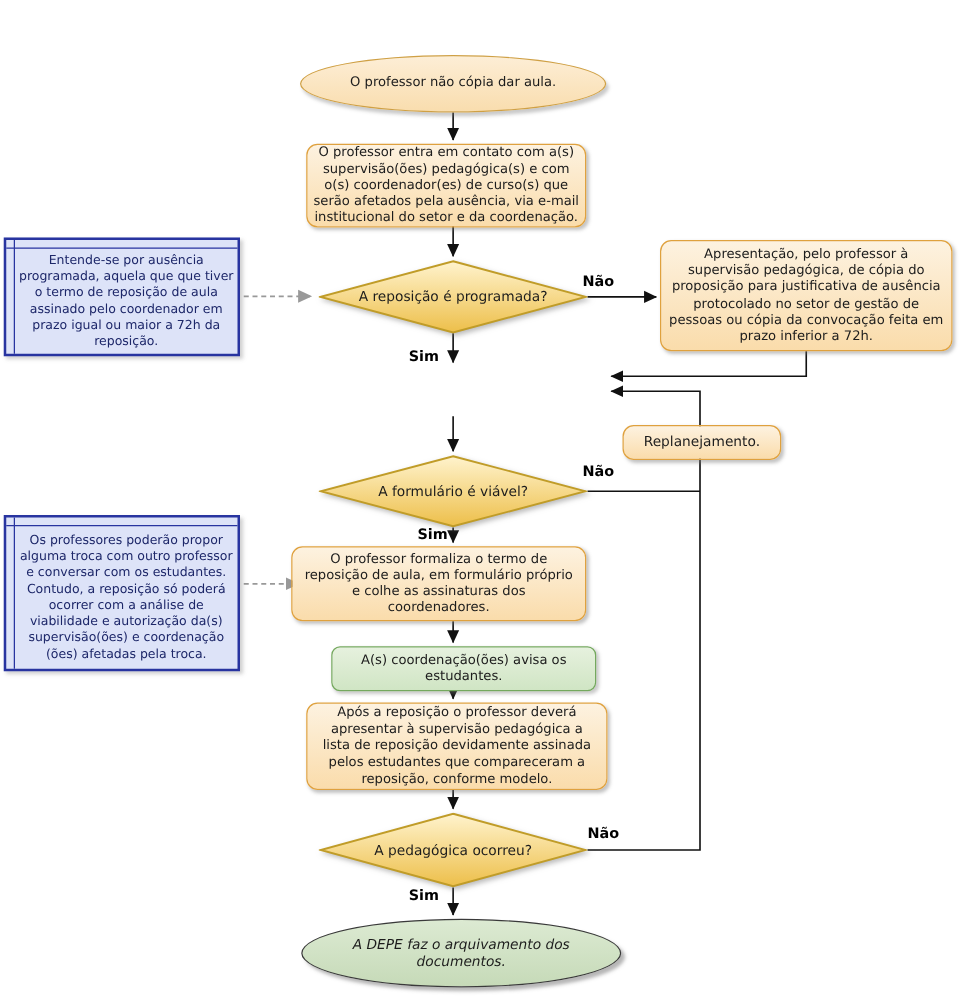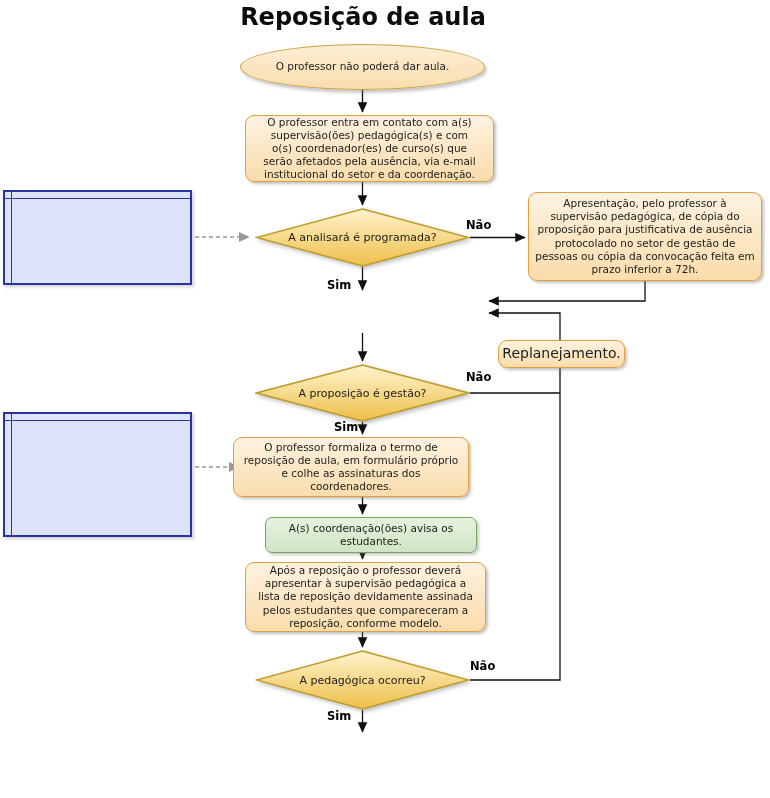--- a/index.html
+++ b/index.html
@@ -31,21 +31,20 @@
   .diamond-wrap svg{display:block;}
   .diamond-label{position:absolute;left:0;top:0;right:0;bottom:0;display:flex;align-items:center;
         justify-content:center;font-size:11px;color:#1c1c1c;}
   .edge-label{position:absolute;font-weight:bold;font-size:11.5px;color:#000;z-index:3;text-align:center;}
 </style>
 </head>
 <body>
 
 <div class="canvas">
 
-  <div class="title">Reposição de aula</div>
 
   <svg class="lines-layer" width="770" height="798">
     <defs>
       <marker id="ah" markerWidth="9" markerHeight="9" refX="7.5" refY="4.5" orient="auto">
         <path d="M0,0.8 L8,4.5 L0,8.2 Z" fill="#111"></path>
       </marker>
       <marker id="ahg" markerWidth="9" markerHeight="9" refX="7.5" refY="4.5" orient="auto">
         <path d="M0,0.8 L8,4.5 L0,8.2 Z" fill="#999"></path>
       </marker>
     </defs>
@@ -59,72 +58,86 @@
     <path d="M362.5 333 L362.5 361" stroke="#111" stroke-width="1.3" fill="none" marker-end="url(#ah)"></path>
     <path d="M362.5 422 L362.5 434" stroke="#111" stroke-width="1.3" fill="none" marker-end="url(#ah)"></path>
     <path d="M362.5 497 L362.5 514" stroke="#111" stroke-width="1.3" fill="none" marker-end="url(#ah)"></path>
     <path d="M362.5 553 L362.5 559" stroke="#111" stroke-width="1.3" fill="none" marker-end="url(#ah)"></path>
     <path d="M362.5 632 L362.5 647" stroke="#111" stroke-width="1.3" fill="none" marker-end="url(#ah)"></path>
     <path d="M362.5 710 L362.5 732" stroke="#111" stroke-width="1.3" fill="none" marker-end="url(#ah)"></path>
     <path d="M195 237 L249 237" stroke="#999" stroke-width="1.4" stroke-dasharray="4 3" fill="none" marker-end="url(#ahg)"></path>
     <path d="M195 467 L239 467" stroke="#999" stroke-width="1.4" stroke-dasharray="4 3" fill="none" marker-end="url(#ahg)"></path>
   </svg>
 
-  <div class="shape ellipse start-ellipse" style="left:240px;top:44px;width:245px;height:46px">O professor não poderá dar aula.</div>
+  <div class="shape ellipse start-ellipse" style="left:240px;top:44px;width:245px;height:46px">O professor não cópia dar aula.</div>
 
-  <div class="shape peach" style="left:245px;top:115px;width:249px;height:67px">O professor entra em contato com a(s)
+  <div class="shape peach" style="left:245px;top:115px;width:224px;height:67px">O professor entra em contato com a(s)
 supervisão(ões) pedagógica(s) e com
 o(s) coordenador(es) de curso(s) que
 serão afetados pela ausência, via e-mail
 institucional do setor e da coordenação.</div>
 
   <div class="note" style="left:3px;top:190px;width:189px;height:95px">
     <div class="h-strip"></div>
     <div class="v-strip"></div>
+    <div class="note-text">Entende-se por ausência
+programada, aquela que que tiver
+o termo de reposição de aula
+assinado pelo coordenador em
+prazo igual ou maior a 72h da
+reposição.</div>
   </div>
 
   <div class="diamond-wrap" style="left:255px;top:208px;width:215px;height:59px">
     <svg width="215" height="59">
       <defs>
           <linearGradient id="dg1" x1="0" y1="0" x2="0" y2="1">
         <stop offset="0" stop-color="#fff3cd"></stop>
             <stop offset="1" stop-color="#edbf4a"></stop>
       </linearGradient>
         </defs>
       <polygon points="107.5,1 213.5,29.5 107.5,58 1.5,29.5" fill="url(#dg1)" stroke="#c09c28" stroke-width="1.5"></polygon>
     </svg>
-    <div class="diamond-label">A analisará é programada?</div>
+    <div class="diamond-label">A reposição é programada?</div>
   </div>
 
   <div class="shape peach" style="left:528px;top:192px;width:234px;height:89px">Apresentação, pelo professor à
 supervisão pedagógica, de cópia do
 proposição para justificativa de ausência
 protocolado no setor de gestão de
 pessoas ou cópia da convocação feita em
 prazo inferior a 72h.</div>
 
 
-  <div class="shape peach" style="left:498px;top:340px;width:127px;height:28px;font-size:14px">Replanejamento.</div>
+  <div class="shape peach" style="left:498px;top:340px;width:127px;height:28px;font-size:11px">Replanejamento.</div>
 
   <div class="diamond-wrap" style="left:255px;top:364px;width:215px;height:58px">
     <svg width="215" height="58">
       <defs>
           <linearGradient id="dg2" x1="0" y1="0" x2="0" y2="1">
         <stop offset="0" stop-color="#fff3cd"></stop>
             <stop offset="1" stop-color="#edbf4a"></stop>
       </linearGradient>
         </defs>
       <polygon points="107.5,1 213.5,29 107.5,57 1.5,29" fill="url(#dg2)" stroke="#c09c28" stroke-width="1.5"></polygon>
     </svg>
-    <div class="diamond-label">A proposição é gestão?</div>
+    <div class="diamond-label">A formulário é viável?</div>
   </div>
 
   <div class="note" style="left:3px;top:412px;width:189px;height:125px">
     <div class="h-strip"></div>
     <div class="v-strip"></div>
+    <div class="note-text">Os professores poderão propor
+alguma troca com outro professor
+e conversar com os estudantes.
+Contudo, a reposição só poderá
+ocorrer com a análise de
+viabilidade e autorização da(s)
+supervisão(ões) e coordenação
+(ões) afetadas pela troca.</div>
   </div>
 
   <div class="shape peach" style="left:233px;top:437px;width:236px;height:60px">O professor formaliza o termo de
 reposição de aula, em formulário próprio
 e colhe as assinaturas dos
 coordenadores.</div>
 
   <div class="shape peach" style="left:245px;top:562px;width:241px;height:70px">Após a reposição o professor deverá
 apresentar à supervisão pedagógica a
 lista de reposição devidamente assinada
@@ -140,20 +153,22 @@
           <linearGradient id="dg3" x1="0" y1="0" x2="0" y2="1">
         <stop offset="0" stop-color="#fff3cd"></stop>
             <stop offset="1" stop-color="#edbf4a"></stop>
       </linearGradient>
         </defs>
       <polygon points="107.5,1 213.5,30 107.5,59 1.5,30" fill="url(#dg3)" stroke="#c09c28" stroke-width="1.5"></polygon>
     </svg>
     <div class="diamond-label">A pedagógica ocorreu?</div>
   </div>
 
+  <div class="shape ellipse end-ellipse" style="left:241px;top:735px;width:256px;height:55px">A DEPE faz o arquivamento dos
+documentos.</div>
 
   <div class="edge-label" style="left:466px;top:218px">Não</div>
   <div class="edge-label" style="left:327px;top:278px">Sim</div>
   <div class="edge-label" style="left:466px;top:370px">Não</div>
   <div class="edge-label" style="left:334px;top:420px">Sim</div>
   <div class="edge-label" style="left:470px;top:659px">Não</div>
   <div class="edge-label" style="left:327px;top:709px">Sim</div>
 
 </div>
 

